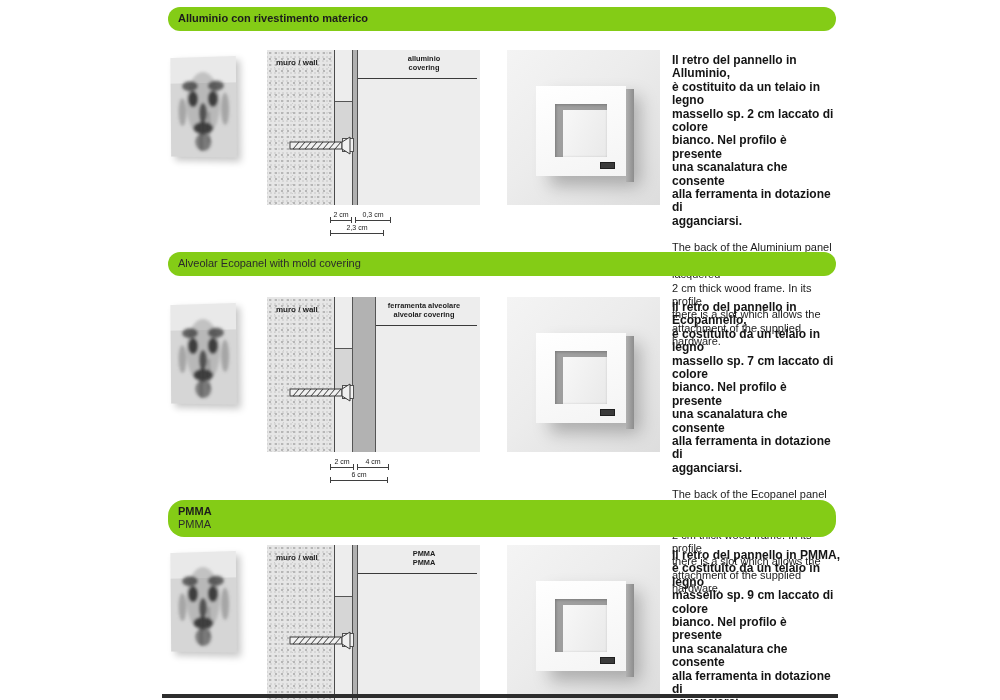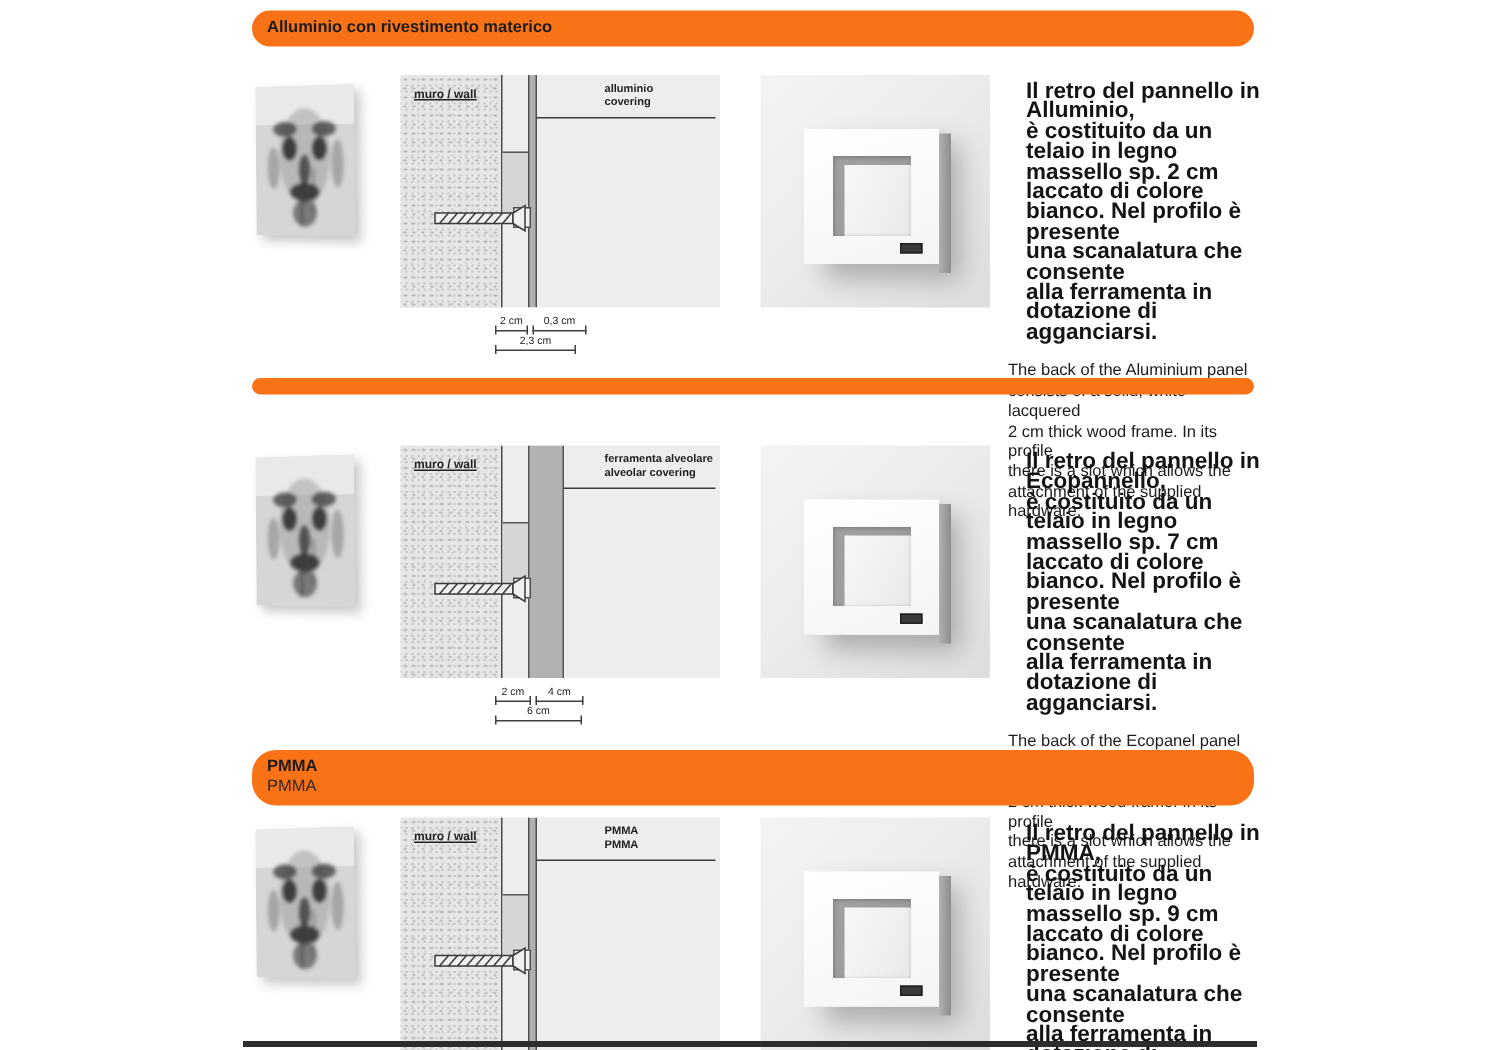--- a/index.html
+++ b/index.html
@@ -4,21 +4,21 @@
 <style>
   html,body{margin:0;padding:0;}
   body{
     width:1000px;height:700px;position:relative;overflow:hidden;
     background:#ffffff;color:#1a1a1a;
     font-family:"Liberation Sans", sans-serif;
   }
   
   .section-header{
     position:absolute;left:168px;width:668px;box-sizing:border-box;
-    background:#f97316;padding:5px 10px 6px 10px;border-radius:16px;
+    background:#84cc16;padding:5px 10px 6px 10px;border-radius:16px;
   }
   .hdr-it{font-size:11px;font-weight:bold;line-height:13px;color:#1c1c1c;}
   .hdr-en{font-size:11px;line-height:13px;color:#2b2b2b;}
 
   
   .row{position:absolute;left:170px;display:flex;align-items:flex-start;}
 
   
   .artwork-col{width:70px;margin-right:27px;padding-top:7px;}
   .artwork{
@@ -35,26 +35,26 @@
     position:absolute;left:0;top:0;bottom:0;width:67px;
     background-color:#e6e6e6;
     background-image:
       radial-gradient(#b5b5b5 0.7px, transparent 0.9px),
       radial-gradient(#cdcdcd 0.7px, transparent 0.9px),
       radial-gradient(#c2c2c2 0.6px, transparent 0.8px);
     background-size:6px 6px, 9px 9px, 4px 4px;
     background-position:0 0, 3px 4px, 2px 1px;
     border-right:1px solid #4a4a4a;
   }
-  .wall-label{position:absolute;left:9px;top:8px;font-size:8px;font-weight:bold;color:#222;white-space:nowrap;text-decoration:underline;}
+  .wall-label{position:absolute;left:9px;top:8px;font-size:8px;font-weight:bold;color:#222;white-space:nowrap;}
   .bracket{position:absolute;left:68px;width:17px;top:51px;height:40px;background:#d6d6d6;border-top:1px solid #555;}
   .panel-strip{position:absolute;top:0;bottom:0;left:85px;}
   .panel-thin  .panel-strip{width:4px;background:#b0b0b0;border-left:1px solid #4f4f4f;border-right:1px solid #4f4f4f;}
   .panel-thick .panel-strip{width:22px;background:#b2b2b2;border-left:1px solid #555;border-right:1px solid #555;}
-  .panel-label{position:absolute;left:136px;top:4px;width:90px;font-size:7.4px;font-weight:bold;line-height:9px;color:#1d1d1d;}
+  .panel-label{position:absolute;left:112px;top:4px;width:90px;font-size:7.4px;font-weight:bold;line-height:9px;color:#1d1d1d;text-align:center;}
   .leader{position:absolute;top:28px;height:1px;background:#3a3a3a;right:3px;}
   .panel-thin  .leader{left:91px;}
   .panel-thick .leader{left:109px;}
   .notch{position:absolute;left:75px;top:88px;width:12px;height:14px;background:#f1f1f1;border:1px solid #4f4f4f;box-sizing:border-box;}
   .screw{position:absolute;left:22px;top:84px;}
 
   
   .dims{margin-top:6px;margin-left:63px;font-size:7px;color:#222;}
   .dim-row{display:flex;gap:3px;}
   .dim{position:relative;border-bottom:1px solid #3f3f3f;text-align:center;height:9px;line-height:8px;white-space:nowrap;}
@@ -79,21 +79,21 @@
   }
   .opening{
     position:absolute;left:19px;top:18px;width:52px;height:53px;
     background:linear-gradient(115deg,#fafafa 0%,#e9e9e9 100%);
     box-shadow:inset 8px 6px 0 rgba(88,88,88,0.55), inset 1px 1px 3px rgba(0,0,0,0.35);
   }
   .plaque{position:absolute;right:11px;bottom:7px;width:15px;height:7px;background:#3a3a3a;border:1px solid #1f1f1f;box-sizing:border-box;}
 
   
   .text-col{width:168px;padding-top:4px;}
-  .desc-it{font-size:15px;font-weight:bold;line-height:13.4px;white-space:pre-line;margin:0 0 13px 12px;color:#141414;}
+  .desc-it{font-size:12px;font-weight:bold;line-height:13.4px;white-space:pre-line;margin:0 0 13px 0;color:#141414;}
   .desc-en{font-size:11px;line-height:13.4px;white-space:pre-line;margin:0;color:#1c1c1c;}
 
   
   #hdr-0{top:7px;} #hdr-1{top:252px;} #hdr-2{top:500px;}
   #row-0{top:50px;} #row-1{top:297px;} #row-2{top:545px;}
 
   .bottom-rule{position:absolute;left:162px;top:694px;width:676px;height:4px;background:#2d2d2d;}
 </style>
 </head>
 <body>
@@ -189,20 +189,21 @@
 agganciarsi.</p>
     <p class="desc-en">The back of the Aluminium panel
 consists of a solid, white lacquered
 2 cm thick wood frame.  In its profile
 there is a slot which allows the
 attachment of the supplied hardware.</p>
   </div>
 </div>
 
 <div class="section-header" id="hdr-1">
+  <div class="hdr-en">Alveolar Ecopanel with mold covering</div>
 </div>
 
 <div class="row" id="row-1">
   <div class="artwork-col">
     <svg class="artwork" viewBox="0 0 66 100">
       <rect x="0" y="0" width="66" height="100" fill="#d6d6d6"></rect>
       <rect x="0" y="0" width="66" height="26" fill="#e9e9e9"></rect>
       <g filter="url(#artblur)">
         <ellipse cx="33" cy="47" rx="17" ry="32" fill="#9b9b9b" opacity="0.5"></ellipse>
         <ellipse cx="20" cy="29" rx="8" ry="5" fill="#383838" opacity="0.75"></ellipse>

